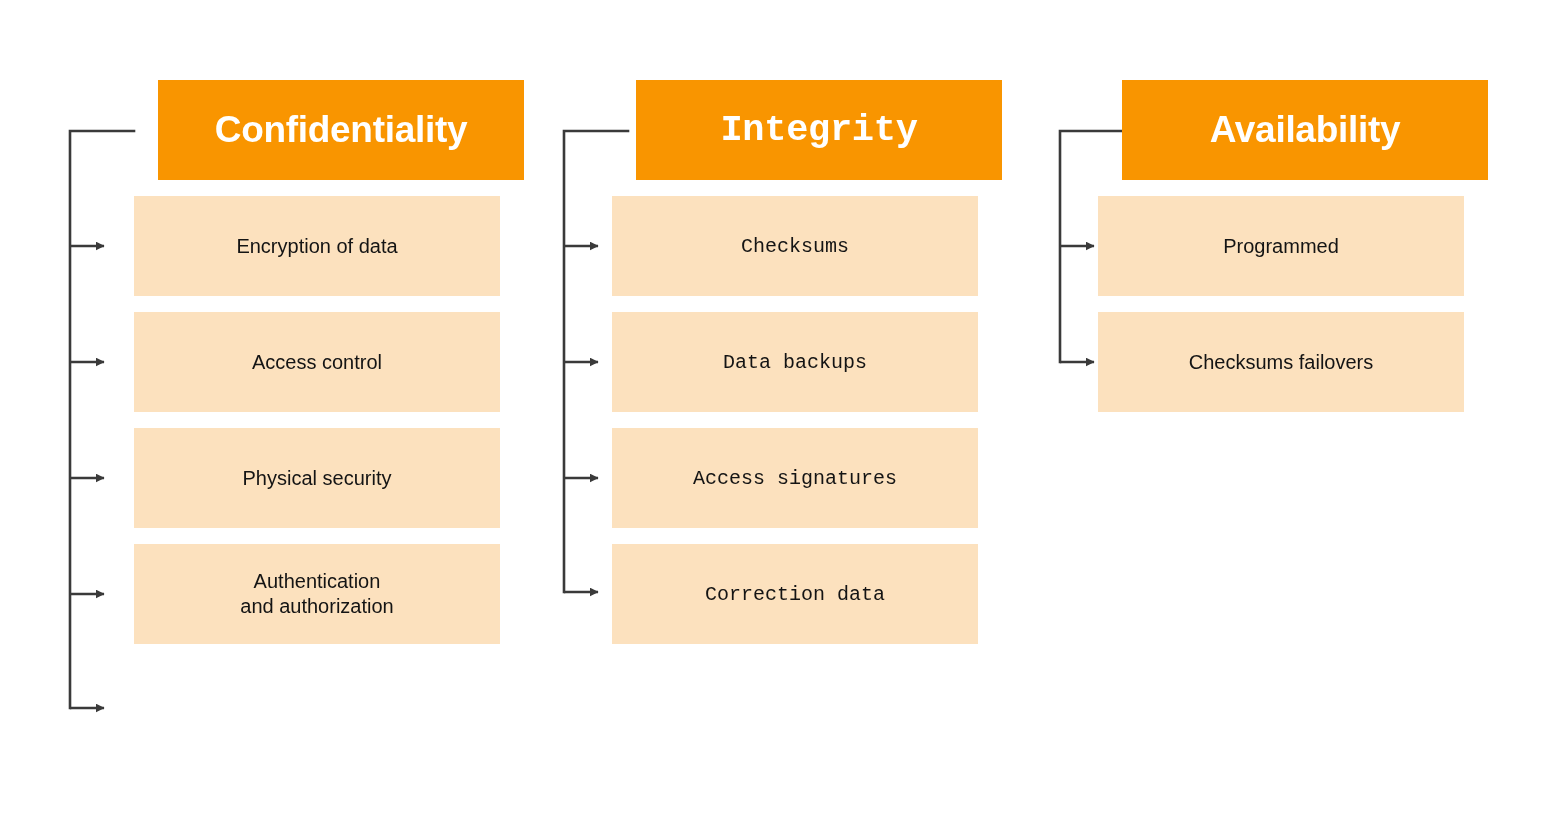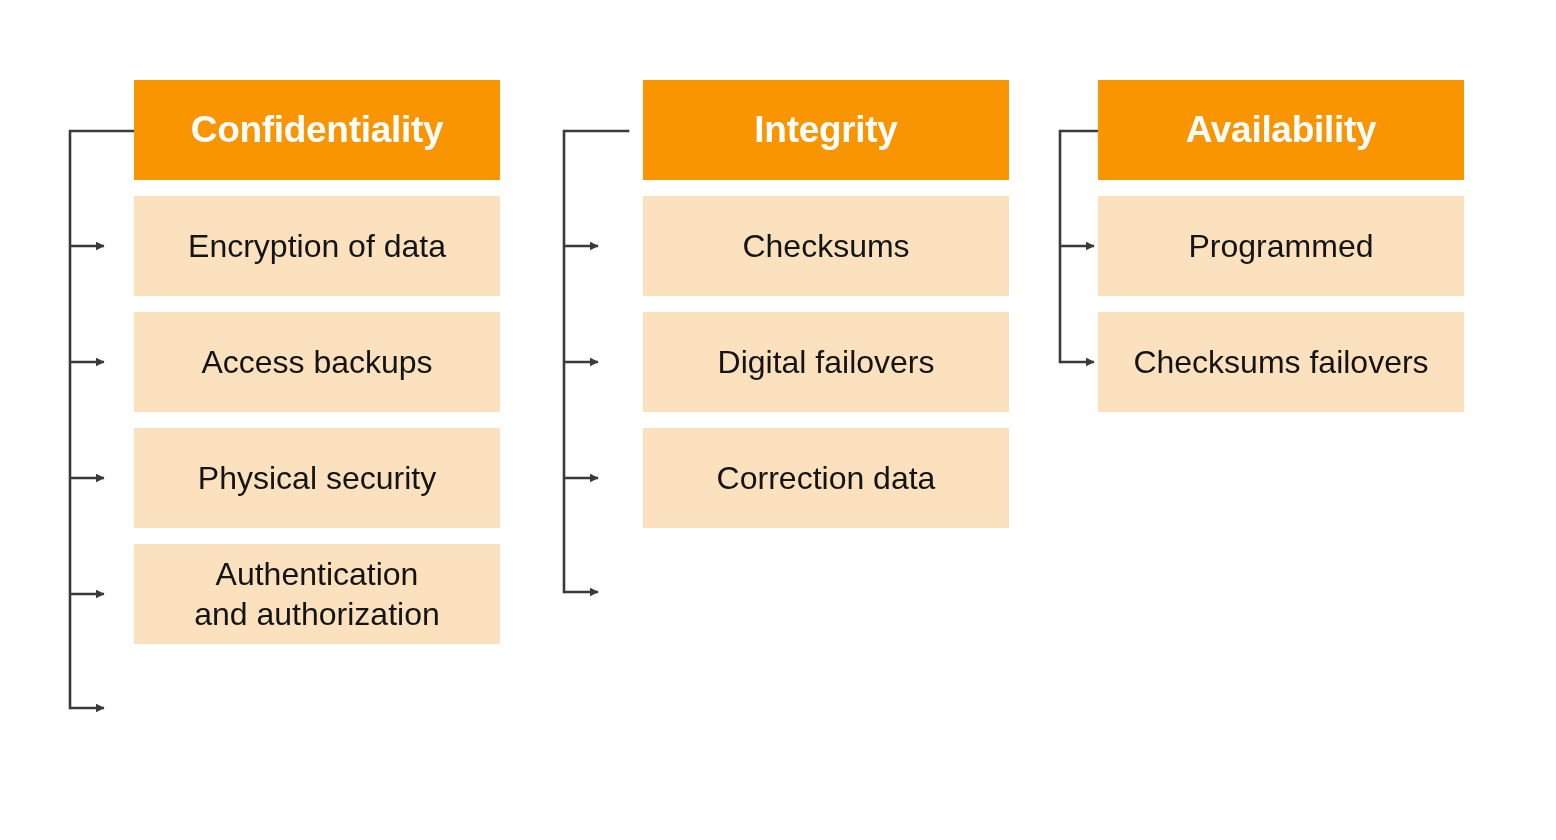--- a/index.html
+++ b/index.html
@@ -43,39 +43,40 @@
     background: #f99500;
     color: #ffffff;
     display: flex;
     align-items: center;
     justify-content: center;
     font-size: 37px;
     font-weight: bold;
     letter-spacing: -0.3px;
     line-height: 1.05;
     text-align: center;
+    margin-left: 24px;
   }
 
   .col-items {
     margin-top: 16px;
     display: flex;
     flex-direction: column;
     gap: 16px;
   }
 
   .item-box {
     box-sizing: border-box;
     width: 366px;
     height: 100px;
     background: #fce1be;
     color: #141414;
     display: flex;
     align-items: center;
     justify-content: center;
-    font-size: 32px;
+    font-size: 20px;
     font-weight: normal;
     line-height: 1.25;
     text-align: center;
     padding: 0 14px;
     white-space: pre-line;
   }
 </style>
 </head>
 <body>
 
@@ -109,32 +110,33 @@
       <path d="M1124,131 L1060,131 L1060,362" fill="none" stroke="#3a3a3a" stroke-width="2.6" stroke-linecap="square"></path>
       <line x1="1060" y1="246" x2="1094" y2="246" stroke="#3a3a3a" stroke-width="2.6" marker-end="url(#arrowhead)"></line>
       <line x1="1060" y1="362" x2="1094" y2="362" stroke="#3a3a3a" stroke-width="2.6" marker-end="url(#arrowhead)"></line>
     </g>
   </svg>
 
   <div class="column" style="left:134px;">
     <div class="col-header">Confidentiality</div>
     <div class="col-items">
       <div class="item-box">Encryption of data</div>
-      <div class="item-box">Access backups</div>
+      <div class="item-box">Access control</div>
       <div class="item-box">Physical security</div>
       <div class="item-box">Authentication
 and authorization</div>
     </div>
   </div>
 
-  <div class="column" style="left:643px;">
+  <div class="column" style="left:612px;font-family:Liberation Mono, monospace;">
     <div class="col-header">Integrity</div>
     <div class="col-items">
       <div class="item-box">Checksums</div>
-      <div class="item-box">Digital failovers</div>
+      <div class="item-box">Data backups</div>
+      <div class="item-box">Access signatures</div>
       <div class="item-box">Correction data</div>
     </div>
   </div>
 
   <div class="column" style="left:1098px;">
     <div class="col-header">Availability</div>
     <div class="col-items">
       <div class="item-box">Programmed</div>
       <div class="item-box">Checksums failovers</div>
     </div>

